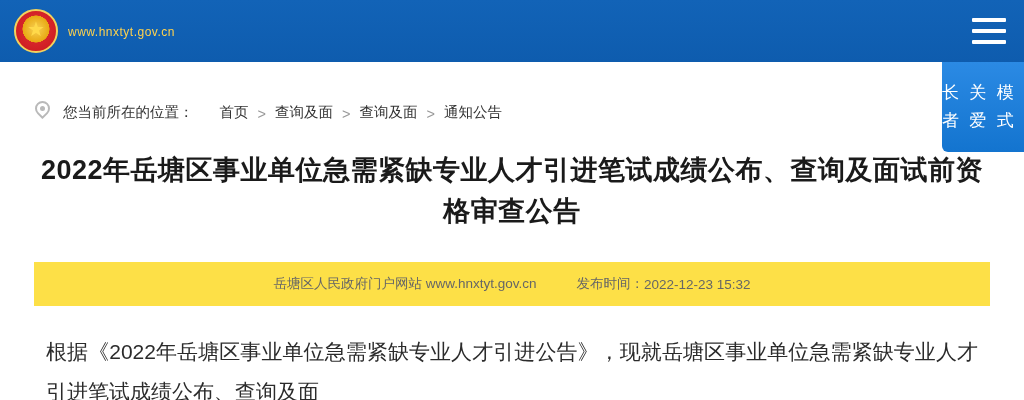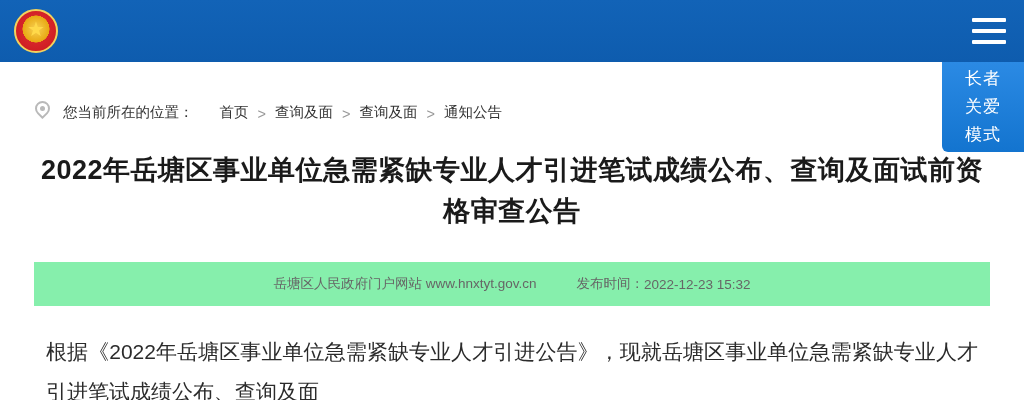--- a/index.html
+++ b/index.html
@@ -83,21 +83,21 @@
   .access-panel {
     position: absolute;
     right: 0;
     top: 62px;
     width: 82px;
     height: 90px;
     background: #1e7fdc;
     background: linear-gradient(180deg, #2b8ae4 0%, #1374cf 100%);
     border-radius: 0 0 0 6px;
     display: flex;
-    flex-direction: column;
+    flex-direction: row;
     align-items: center;
     justify-content: center;
     color: #ffffff;
     font-size: 17px;
     letter-spacing: 1px;
     line-height: 1.65;
     cursor: pointer;
     z-index: 5;
   }
 
@@ -148,21 +148,21 @@
     color: #1a1a1a;
     line-height: 1.52;
     letter-spacing: 0.5px;
   }
 
   
   .meta-bar {
     width: 956px;
     margin: 30px auto 0 auto;
     height: 44px;
-    background: #86efac;
+    background: #fde047;
     display: flex;
     align-items: center;
     justify-content: center;
     font-size: 13.5px;
     color: #666666;
   }
   .meta-source { margin-right: 40px; }
 
   
   .article-body {
@@ -173,20 +173,21 @@
     line-height: 1.9;
     text-align: justify;
   }
 </style>
 </head>
 <body>
 
 <div class="header">
   <div class="emblem"></div>
   <div class="brand">
+    <div class="brand-url">www.hnxtyt.gov.cn</div>
   </div>
   <div class="menu-btn">
     <span></span>
     <span></span>
     <span></span>
   </div>
 </div>
 
 <div class="access-panel">
   <div>长者</div>

